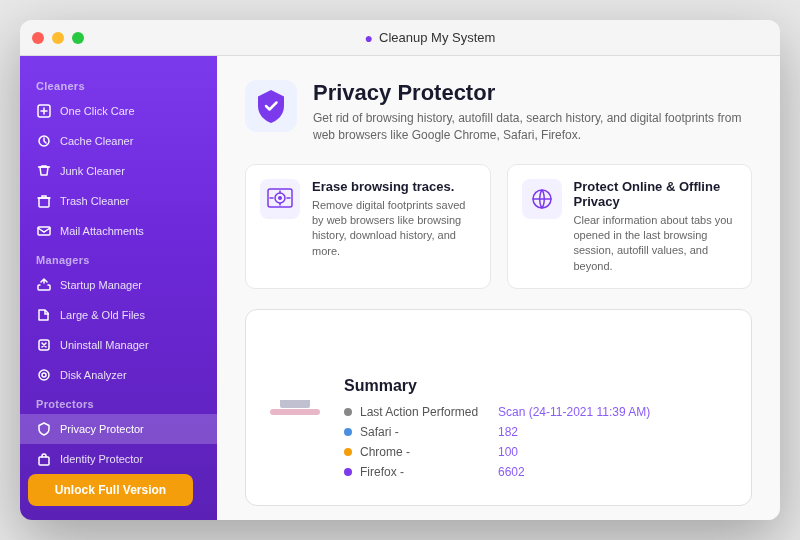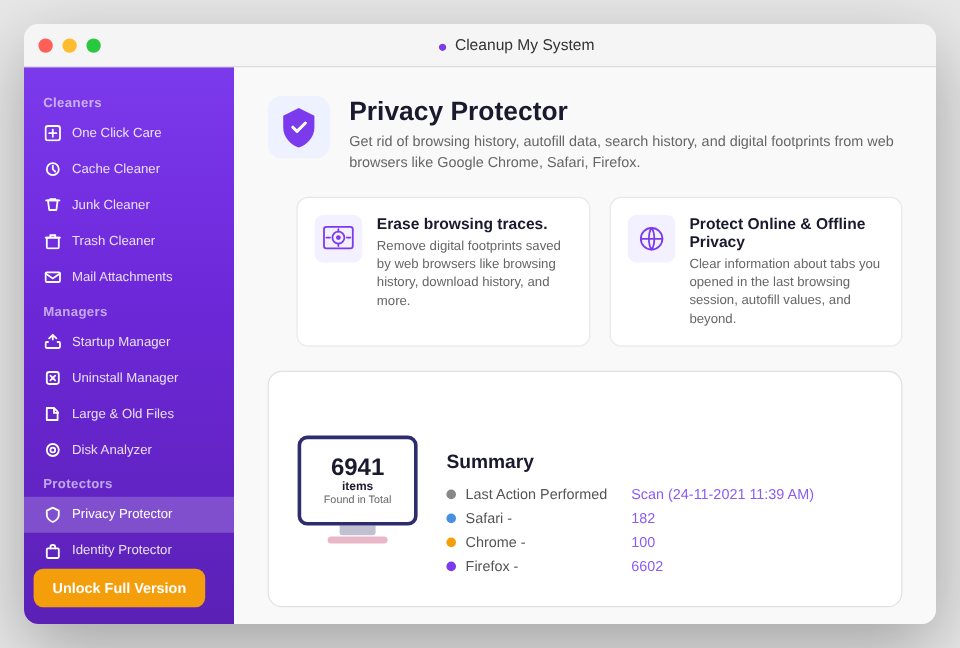--- a/index.html
+++ b/index.html
@@ -48,21 +48,21 @@
       justify-content: center;
       gap: 6px;
     }
     .app-body {
       display: flex;
       flex: 1;
       overflow: hidden;
     }
     
     .sidebar {
-      width: 175px;
+      width: 197px;
       background: linear-gradient(180deg, #7c3aed 0%, #6d28d9 40%, #5b21b6 100%);
       padding: 16px 0;
       display: flex;
       flex-direction: column;
       flex-shrink: 0;
     }
     .sidebar-section-label {
       font-size: 11px;
       font-weight: 600;
       color: rgba(255,255,255,0.6);
@@ -137,21 +137,20 @@
       font-size: 12px;
       color: #666;
       line-height: 1.4;
       max-width: 500px;
     }
     
     .feature-row {
       display: flex;
       gap: 16px;
       margin-bottom: 20px;
-      margin-left: 24px;
     }
     .feature-card {
       flex: 1;
       display: flex;
       align-items: flex-start;
       gap: 12px;
       padding: 14px;
       background: #fff;
       border-radius: 10px;
       border: 1px solid #e8e8e8;
@@ -365,35 +364,35 @@
               <path d="M7 1v4M4 4l3-3 3 3" stroke="white" stroke-width="1.5" stroke-linecap="round" stroke-linejoin="round"></path>
               <path d="M3 7H2a1 1 0 00-1 1v3a1 1 0 001 1h10a1 1 0 001-1V8a1 1 0 00-1-1h-1" stroke="white" stroke-width="1.5" stroke-linecap="round"></path>
             </svg>
         </span>
         <span>Startup Manager</span>
       </div>
 
       <div class="sidebar-item">
         <span class="sidebar-icon">
           <svg width="14" height="14" viewBox="0 0 14 14" fill="none">
+              <path d="M2 2h6l3 3v7H2V2z" stroke="white" stroke-width="1.5" stroke-linejoin="round"></path>
+              <path d="M8 2v4h4" stroke="white" stroke-width="1.5"></path>
+            </svg>
+        </span>
+        <span>Large &amp; Old Files</span>
+      </div>
+
+      <div class="sidebar-item">
+        <span class="sidebar-icon">
+          <svg width="14" height="14" viewBox="0 0 14 14" fill="none">
               <rect x="2" y="2" width="10" height="10" rx="2" stroke="white" stroke-width="1.5"></rect>
               <path d="M5 5l4 4M9 5l-4 4" stroke="white" stroke-width="1.5" stroke-linecap="round"></path>
             </svg>
         </span>
         <span>Uninstall Manager</span>
-      </div>
-
-      <div class="sidebar-item">
-        <span class="sidebar-icon">
-          <svg width="14" height="14" viewBox="0 0 14 14" fill="none">
-              <path d="M2 2h6l3 3v7H2V2z" stroke="white" stroke-width="1.5" stroke-linejoin="round"></path>
-              <path d="M8 2v4h4" stroke="white" stroke-width="1.5"></path>
-            </svg>
-        </span>
-        <span>Large &amp; Old Files</span>
       </div>
 
       <div class="sidebar-item">
         <span class="sidebar-icon">
           <svg width="14" height="14" viewBox="0 0 14 14" fill="none">
               <circle cx="7" cy="7" r="5" stroke="white" stroke-width="1.5"></circle>
               <circle cx="7" cy="7" r="2" stroke="white" stroke-width="1.5"></circle>
             </svg>
         </span>
         <span>Disk Analyzer</span>
@@ -466,25 +465,20 @@
           </div>
           <div>
             <div class="feature-card-title">Protect Online &amp; Offline Privacy</div>
             <div class="feature-card-desc">Clear information about tabs you opened in the last browsing session, autofill values, and beyond.</div>
           </div>
         </div>
       </div>
 
       <div class="summary-box">
         <div class="monitor-graphic">
-          <div class="monitor-screen">
-            <span class="monitor-count">6941</span>
-            <span class="monitor-unit">items</span>
-            <span class="monitor-sub">Found in Total</span>
-          </div>
           <div class="monitor-stand"></div>
           <div class="monitor-base"></div>
         </div>
         <div class="summary-details">
           <div class="summary-title">Summary</div>
           <div class="summary-row">
             <span class="dot dot-gray"></span>
             <span class="summary-row-label">Last Action Performed</span>
             <span class="summary-row-value">Scan (24-11-2021 11:39 AM)</span>
           </div>

